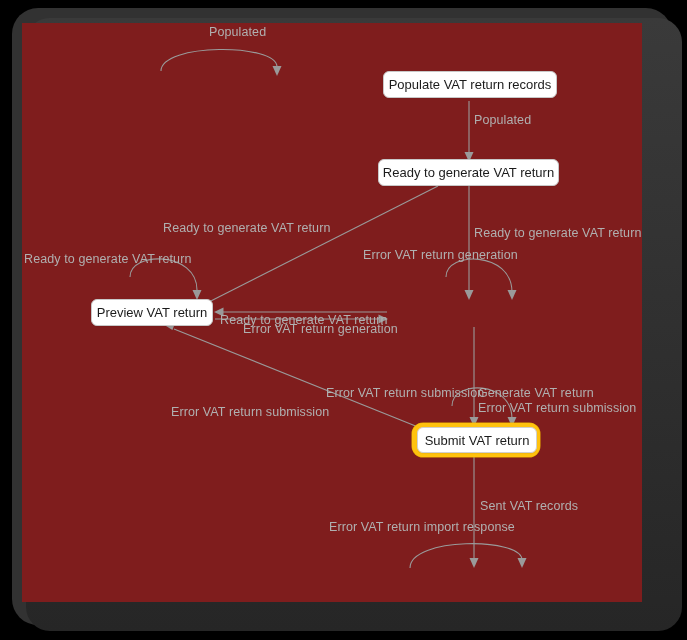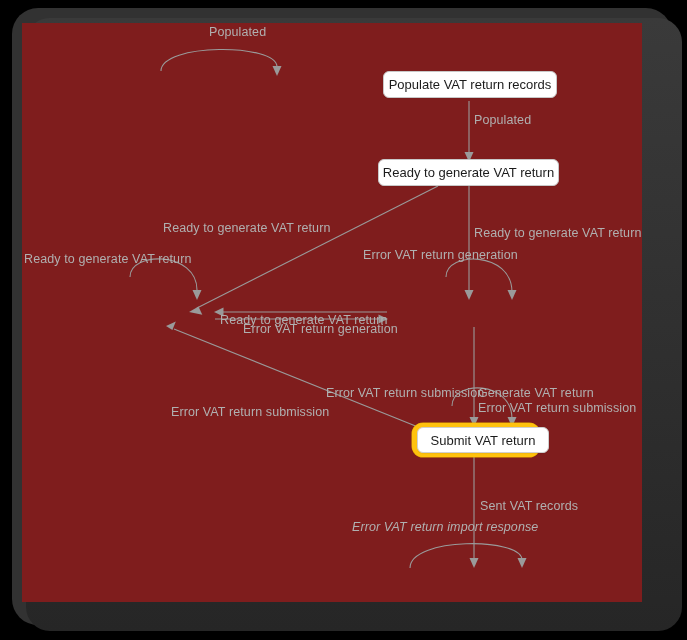--- a/index.html
+++ b/index.html
@@ -205,26 +205,27 @@
     <div class="edge-label" style="left:304px; top:363px;">Error VAT return submission</div>
 
     <div class="edge-label" style="left:456px; top:363px;">Generate VAT return</div>
 
     <div class="edge-label" style="left:456px; top:378px;">Error VAT return submission</div>
 
     <div class="edge-label" style="left:149px; top:382px;">Error VAT return submission</div>
 
     <div class="edge-label" style="left:458px; top:476px;">Sent VAT records</div>
 
-    <div class="edge-label" style="left:330px; top:497px;font-style:italic;">Error VAT return import response</div>
+    <div class="edge-label" style="left:307px; top:497px;">Error VAT return import response</div>
 
     <div class="node" style="left:361px; top:48px; width:174px;">Populate VAT return records</div>
 
     <div class="node" style="left:356px; top:136px; width:181px;">Ready to generate VAT return</div>
 
+    <div class="node" style="left:69px; top:276px; width:122px;">Preview VAT return</div>
 
 
     <div class="node-highlight-ring" style="left:390px; top:400px; width:128px; height:34px;"></div>
-    <div class="node on-ring" style="left:395px; top:404px; width:132px; height:26px;">Submit VAT return</div>
+    <div class="node on-ring" style="left:395px; top:404px; width:120px; height:26px;">Submit VAT return</div>
 
 
   </div>
 </div>
 
 </body></html>

